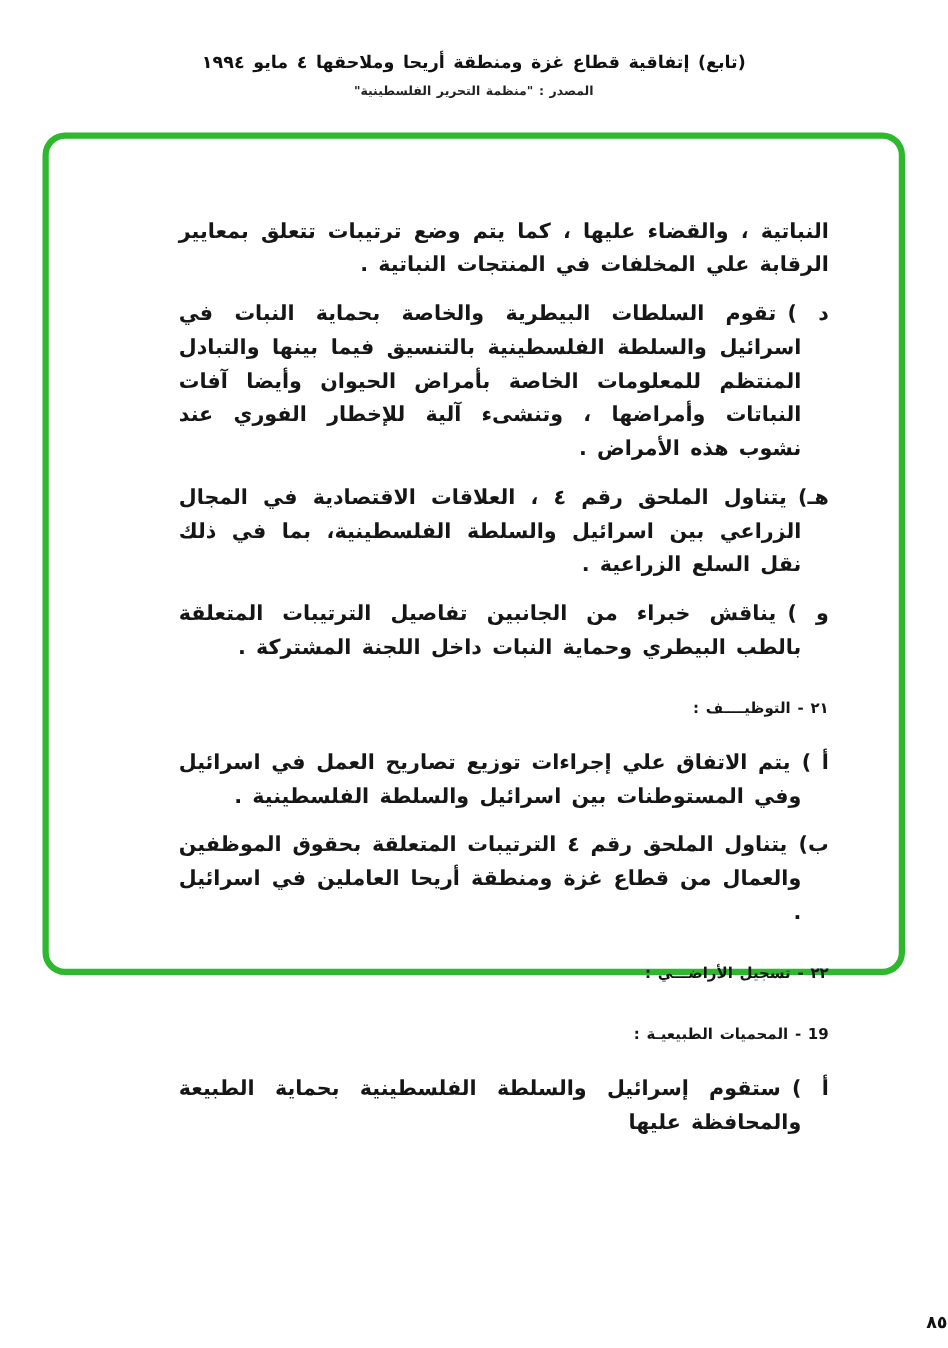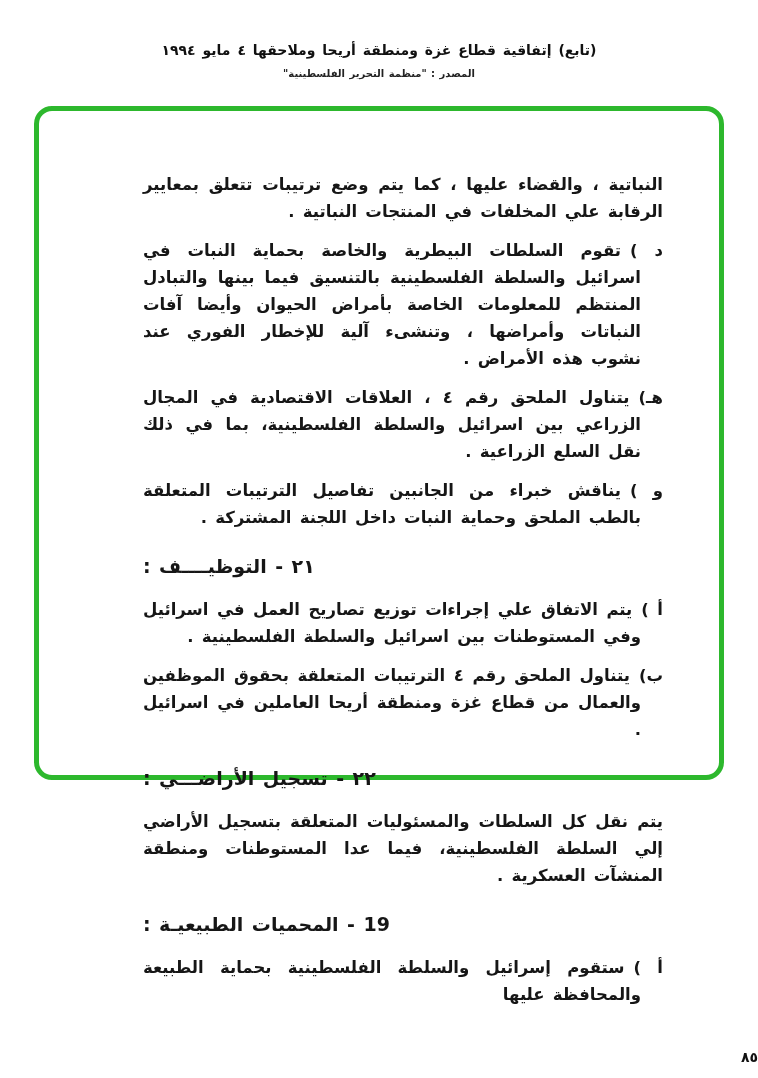--- a/index.html
+++ b/index.html
@@ -52,22 +52,22 @@
     color:var(--ink);
   }
   p.body-par{margin-bottom:12px;}
   p.item{
     margin-bottom:12px;
     padding-right:22px;   
     text-indent:-22px;
   }
   .marker{margin-left:9px;}
   h3.heading{
-    font-size:19px;font-weight:bold;
-    text-align:left;text-indent:0;
+    font-size:12px;font-weight:bold;
+    text-align:right;text-indent:0;
     margin:22px 0 16px 0;
     word-spacing:.1em;
   }
 
   
   .footer{
     position:absolute;bottom:12px;left:0;right:0;
     text-align:right;
   }
   .page-number{font-size:14px;font-weight:bold;color:#111;}
@@ -84,31 +84,30 @@
 
   <div class="frame">
     <div class="content">
 
       <p class="body-par">النباتية ، والقضاء عليها ، كما يتم وضع ترتيبات تتعلق بمعايير الرقابة علي المخلفات في المنتجات النباتية .</p>
 
       <p class="item"><span class="marker">د )</span><span>تقوم السلطات البيطرية والخاصة بحماية النبات في اسرائيل والسلطة الفلسطينية بالتنسيق فيما بينها والتبادل المنتظم للمعلومات الخاصة بأمراض الحيوان وأيضا آفات النباتات وأمراضها ، وتنشىء آلية للإخطار الفوري عند نشوب هذه الأمراض .</span></p>
 
       <p class="item"><span class="marker">هـ)</span><span>يتناول الملحق رقم ٤ ، العلاقات الاقتصادية في المجال الزراعي بين اسرائيل والسلطة الفلسطينية، بما في ذلك نقل السلع الزراعية .</span></p>
 
-      <p class="item"><span class="marker">و )</span><span>يناقش خبراء من الجانبين تفاصيل الترتيبات المتعلقة بالطب الملحق وحماية النبات داخل اللجنة المشتركة .</span></p>
+      <p class="item"><span class="marker">و )</span><span>يناقش خبراء من الجانبين تفاصيل الترتيبات المتعلقة بالطب البيطري وحماية النبات داخل اللجنة المشتركة .</span></p>
 
       <h3 class="heading">٢١ - التوظيــــف :</h3>
 
       <p class="item"><span class="marker">أ )</span><span>يتم الاتفاق علي إجراءات توزيع تصاريح العمل في اسرائيل وفي المستوطنات بين اسرائيل والسلطة الفلسطينية .</span></p>
 
       <p class="item"><span class="marker">ب)</span><span>يتناول الملحق رقم ٤ الترتيبات المتعلقة بحقوق الموظفين والعمال من قطاع غزة ومنطقة أريحا العاملين في اسرائيل .</span></p>
 
       <h3 class="heading">٢٢ - تسجيل الأراضـــي :</h3>
 
-      <p class="body-par">يتم نقل كل السلطات والمسئوليات المتعلقة بتسجيل الأراضي إلي السلطة الفلسطينية، فيما عدا المستوطنات ومنطقة المنشآت العسكرية .</p>
 
       <h3 class="heading">19 - المحميات الطبيعيـة :</h3>
 
       <p class="item"><span class="marker">أ )</span><span>ستقوم إسرائيل والسلطة الفلسطينية بحماية الطبيعة والمحافظة عليها</span></p>
 
     </div>
   </div>
 
   <div class="footer">
     <span class="page-number">٨٥</span>

